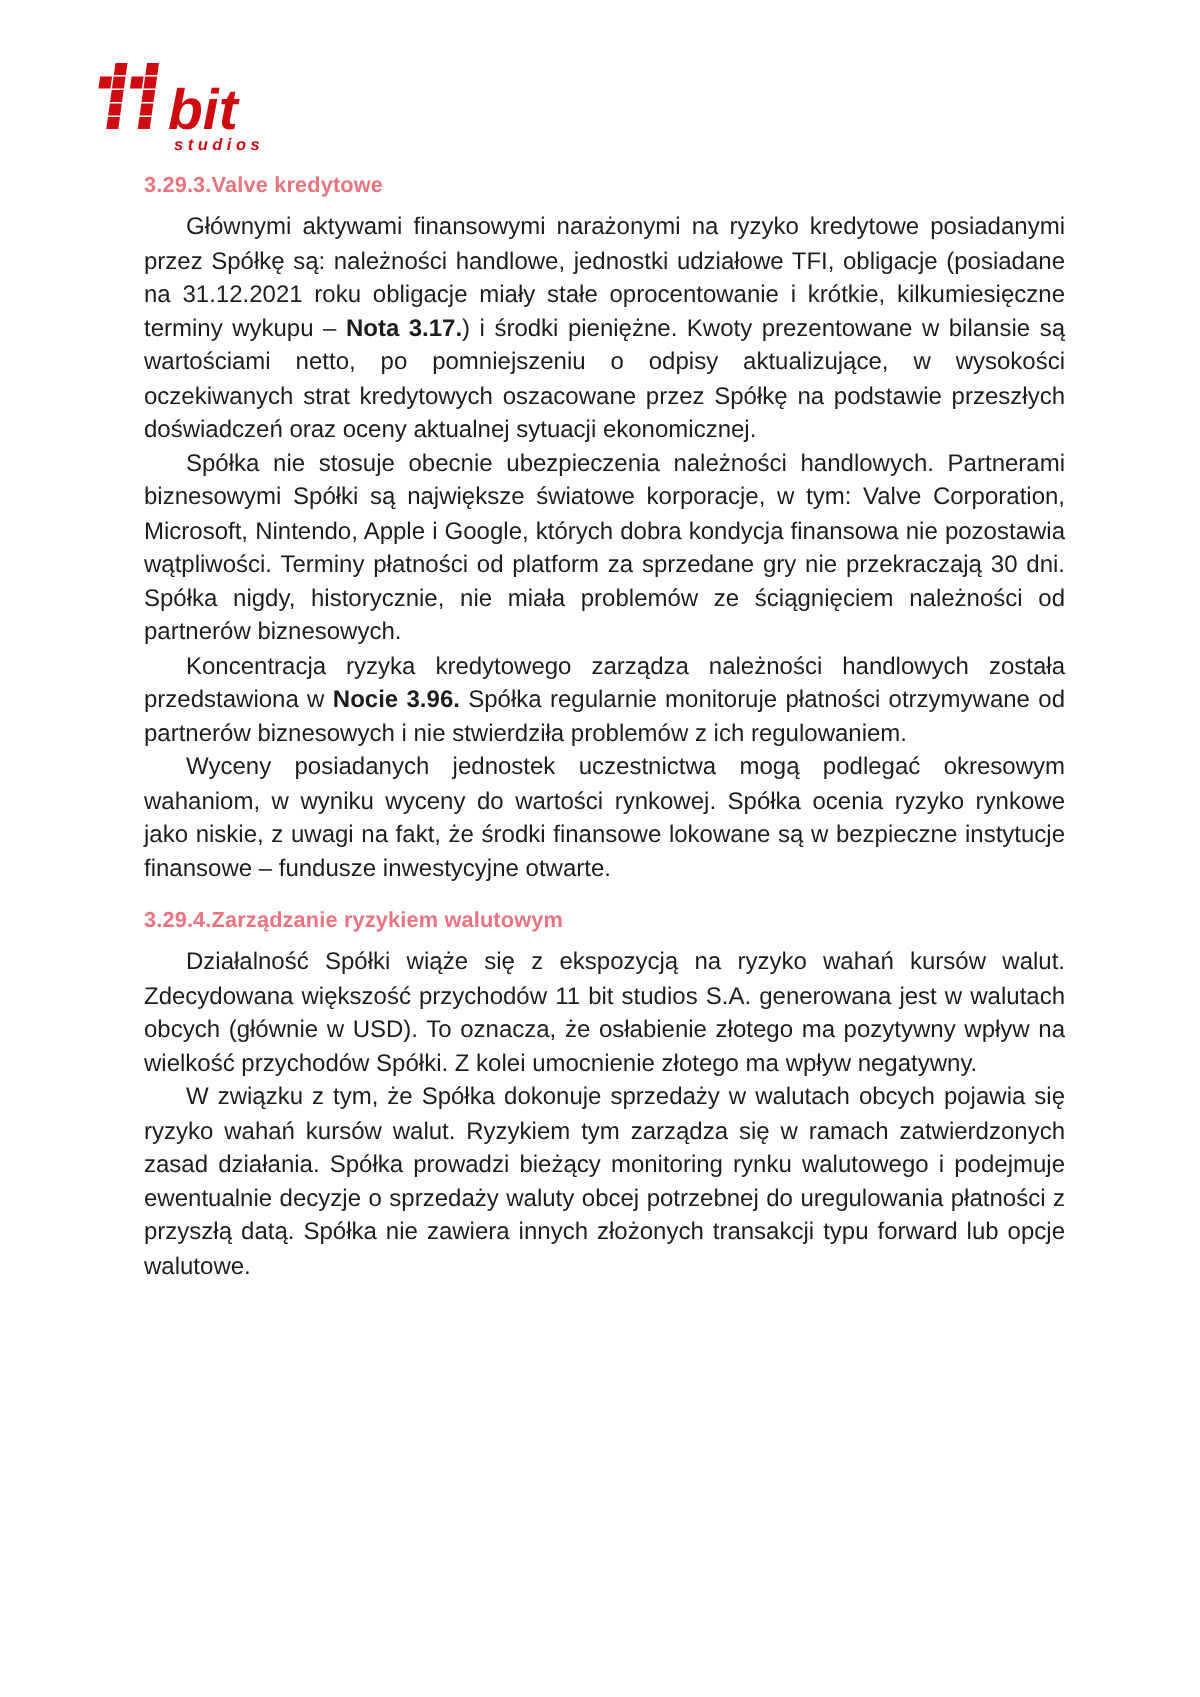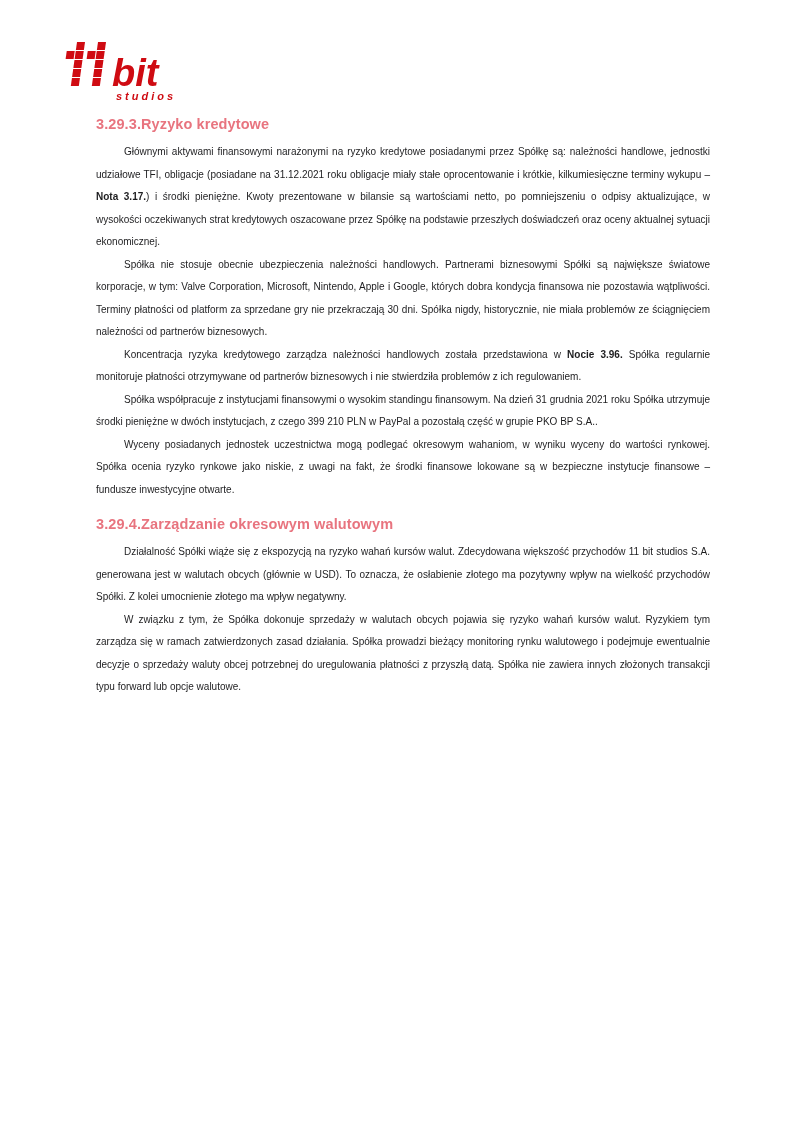--- a/index.html
+++ b/index.html
@@ -24,21 +24,21 @@
     color:var(--heading);
     font-size:14.5px;
     font-weight:700;
     margin:0 0 9px 0;
     letter-spacing:.1px;
   }
   .section-heading + .body-paragraph{margin-top:0;}
   .section-block + .section-block .section-heading{margin-top:15px;}
   .body-paragraph{
     margin:0;
-    font-size:10px;
+    font-size:16px;
     line-height:22.5px;
     text-align:justify;
     text-indent:28px;
     color:var(--text);
   }
   .body-paragraph .bold{font-weight:700;}
   .footer-rule{
     position:absolute;
     left:120px;
     width:562px;
@@ -95,29 +95,28 @@
         <rect x="30" y="36" width="8" height="8"></rect>
       </g>
       <text x="52" y="44" font-family="Liberation Sans, sans-serif" font-size="38" font-weight="bold" font-style="italic">bit</text>
       <text x="56" y="58" font-family="Liberation Sans, sans-serif" font-size="11" font-weight="bold" font-style="italic" letter-spacing="3">studios</text>
     </svg>
   </div>
 
   <div class="content">
 
   <div class="section-block">
-        <h2 class="section-heading">3.29.3.Ryzyko kredytowe</h2>
+        <h2 class="section-heading">3.29.3.Valve kredytowe</h2>
         <p class="body-paragraph"><span>Głównymi aktywami finansowymi narażonymi na ryzyko kredytowe posiadanymi przez Spółkę są: należności handlowe, jednostki udziałowe TFI, obligacje (posiadane na 31.12.2021 roku obligacje miały stałe oprocentowanie i krótkie, kilkumiesięczne terminy wykupu – </span><span class="bold">Nota 3.17.</span><span>) i środki pieniężne. Kwoty prezentowane w bilansie są wartościami netto, po pomniejszeniu o odpisy aktualizujące, w wysokości oczekiwanych strat kredytowych oszacowane przez Spółkę na podstawie przeszłych doświadczeń oraz oceny aktualnej sytuacji ekonomicznej.</span></p>
         <p class="body-paragraph"><span>Spółka nie stosuje obecnie ubezpieczenia należności handlowych. Partnerami biznesowymi Spółki są największe światowe korporacje, w tym: Valve Corporation, Microsoft, Nintendo, Apple i Google, których dobra kondycja finansowa nie pozostawia wątpliwości. Terminy płatności od platform za sprzedane gry nie przekraczają 30 dni. Spółka nigdy, historycznie, nie miała problemów ze ściągnięciem należności od partnerów biznesowych.</span></p>
         <p class="body-paragraph"><span>Koncentracja ryzyka kredytowego zarządza należności handlowych została przedstawiona w </span><span class="bold">Nocie 3.96.</span><span> Spółka regularnie monitoruje płatności otrzymywane od partnerów biznesowych i nie stwierdziła problemów z ich regulowaniem.</span></p>
-        <p class="body-paragraph"><span>Spółka współpracuje z instytucjami finansowymi o wysokim standingu finansowym. Na dzień 31 grudnia 2021 roku Spółka utrzymuje środki pieniężne w dwóch instytucjach, z czego 399 210 PLN w PayPal a pozostałą część w grupie PKO BP S.A..</span></p>
         <p class="body-paragraph"><span>Wyceny posiadanych jednostek uczestnictwa mogą podlegać okresowym wahaniom, w wyniku wyceny do wartości rynkowej. Spółka ocenia ryzyko rynkowe jako niskie, z uwagi na fakt, że środki finansowe lokowane są w bezpieczne instytucje finansowe – fundusze inwestycyjne otwarte.</span></p>
       </div>
       <div class="section-block">
-        <h2 class="section-heading">3.29.4.Zarządzanie okresowym walutowym</h2>
+        <h2 class="section-heading">3.29.4.Zarządzanie ryzykiem walutowym</h2>
         <p class="body-paragraph"><span>Działalność Spółki wiąże się z ekspozycją na ryzyko wahań kursów walut. Zdecydowana większość przychodów 11 bit studios S.A. generowana jest w walutach obcych (głównie w USD). To oznacza, że osłabienie złotego ma pozytywny wpływ na wielkość przychodów Spółki. Z kolei umocnienie złotego ma wpływ negatywny.</span></p>
         <p class="body-paragraph"><span>W związku z tym, że Spółka dokonuje sprzedaży w walutach obcych pojawia się ryzyko wahań kursów walut. Ryzykiem tym zarządza się w ramach zatwierdzonych zasad działania. Spółka prowadzi bieżący monitoring rynku walutowego i podejmuje ewentualnie decyzje o sprzedaży waluty obcej potrzebnej do uregulowania płatności z przyszłą datą. Spółka nie zawiera innych złożonych transakcji typu forward lub opcje walutowe.</span></p>
       </div>
     </div>
 
   <div class="footer-rule"></div>
   <div class="corner-square"></div>
   <div class="page-number">65</div>
   <div class="footer-text">RAPORT ROCZNY 11 BIT STUDIOS S.A. ZA 2021 ROK.</div>
 

